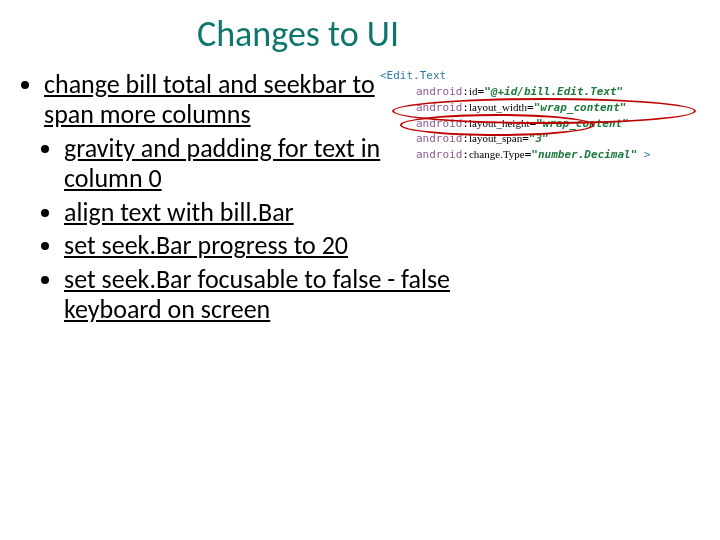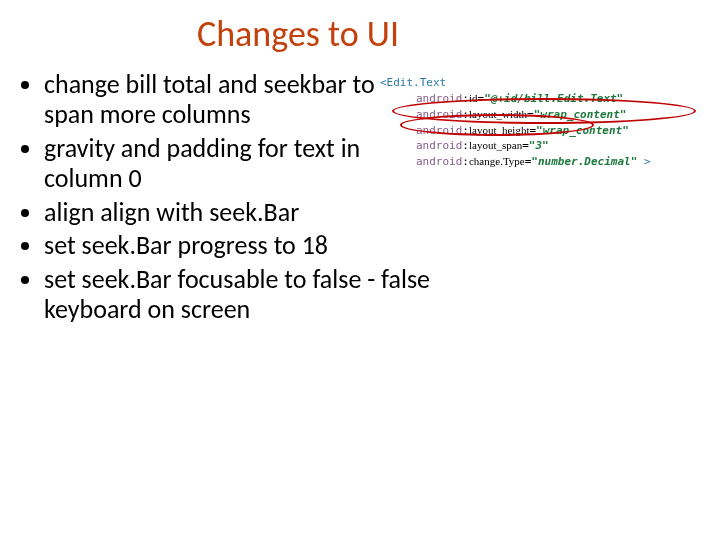--- a/index.html
+++ b/index.html
@@ -18,45 +18,47 @@
     position: relative;
     box-sizing: border-box;
   }
   .title {
     position: absolute;
     top: 12px;
     left: 0;
     width: 596px;
     text-align: center;
     font-size: 36px;
-    color: #c2410c;
+    color: #0f766e;
     font-weight: 400;
   }
   .bullets {
     position: absolute;
     top: 70px;
     left: 24px;
     width: 360px;
     font-size: 26px;
     color: #000;
     line-height: 1.15;
   }
   .bullets ul {
     margin: 0;
     padding-left: 20px;
   }
   .bullets li {
     margin-bottom: 4px;
+    text-decoration: underline;
   }
   .bullets li.wide {
     width: 400px;
+    margin-left: 20px;
   }
   .codebox {
     position: absolute;
-    top: 76px;
+    top: 69px;
     left: 380px;
     width: 340px;
     font-family: Consolas, monospace;
     font-size: 11px;
     line-height: 1.35;
     color: #000;
   }
   .codebox .tag { color: #2a7aa3; }
   .codebox .attr-ns { color: #8a5c8f; }
   .codebox .attr-name { color: #000; font-family: Liberation Serif, serif; }
@@ -76,22 +78,22 @@
 <body>
 
 <div class="slide">
 
   <div class="title">Changes to UI</div>
 
   <div class="bullets">
     <ul>
       <li>change bill total and seekbar to span more columns</li>
       <li class="wide">gravity and padding for text in column 0</li>
-      <li class="wide">align align with seek.Bar</li>
-      <li class="wide">set seek.Bar progress to 18</li>
+      <li class="wide">align text with bill.Bar</li>
+      <li class="wide">set seek.Bar progress to 20</li>
       <li class="wide">set seek.Bar focusable to false - false keyboard on screen</li>
     </ul>
   </div>
 
   <div class="codebox">
     <div class="line">
       <span class="tag">&lt;Edit.Text</span>
     </div>
     <div class="line">
       <span class="indent"></span><span class="attr-ns">android</span>:<span class="attr-name">id</span><span class="eq">=</span><span class="val">"@+id/bill.Edit.Text"</span>

